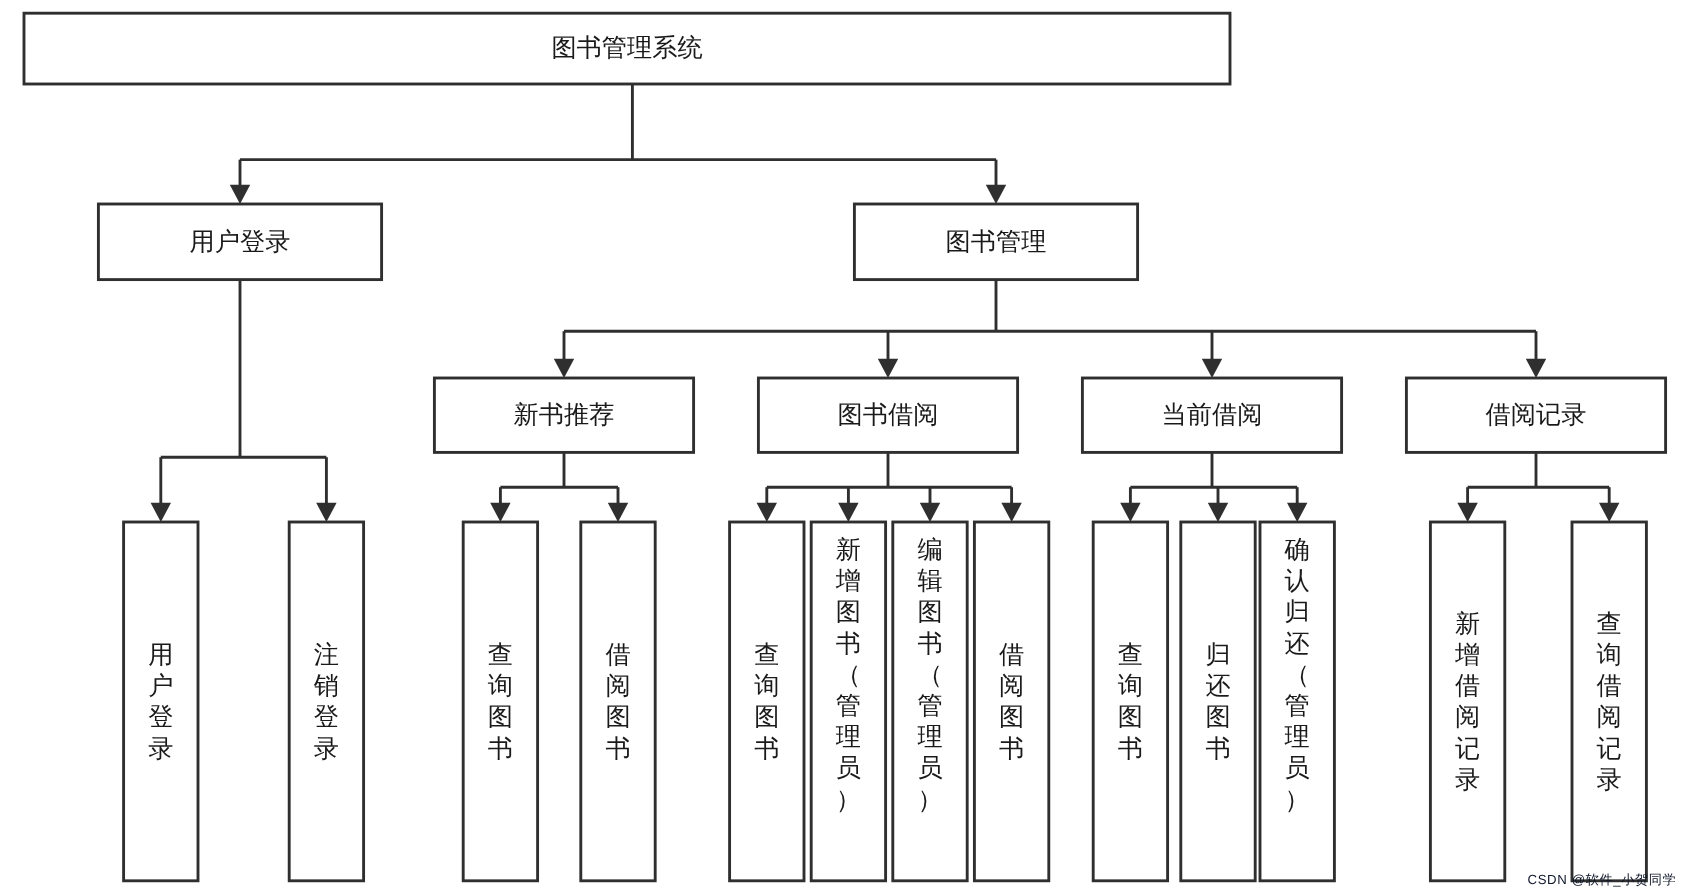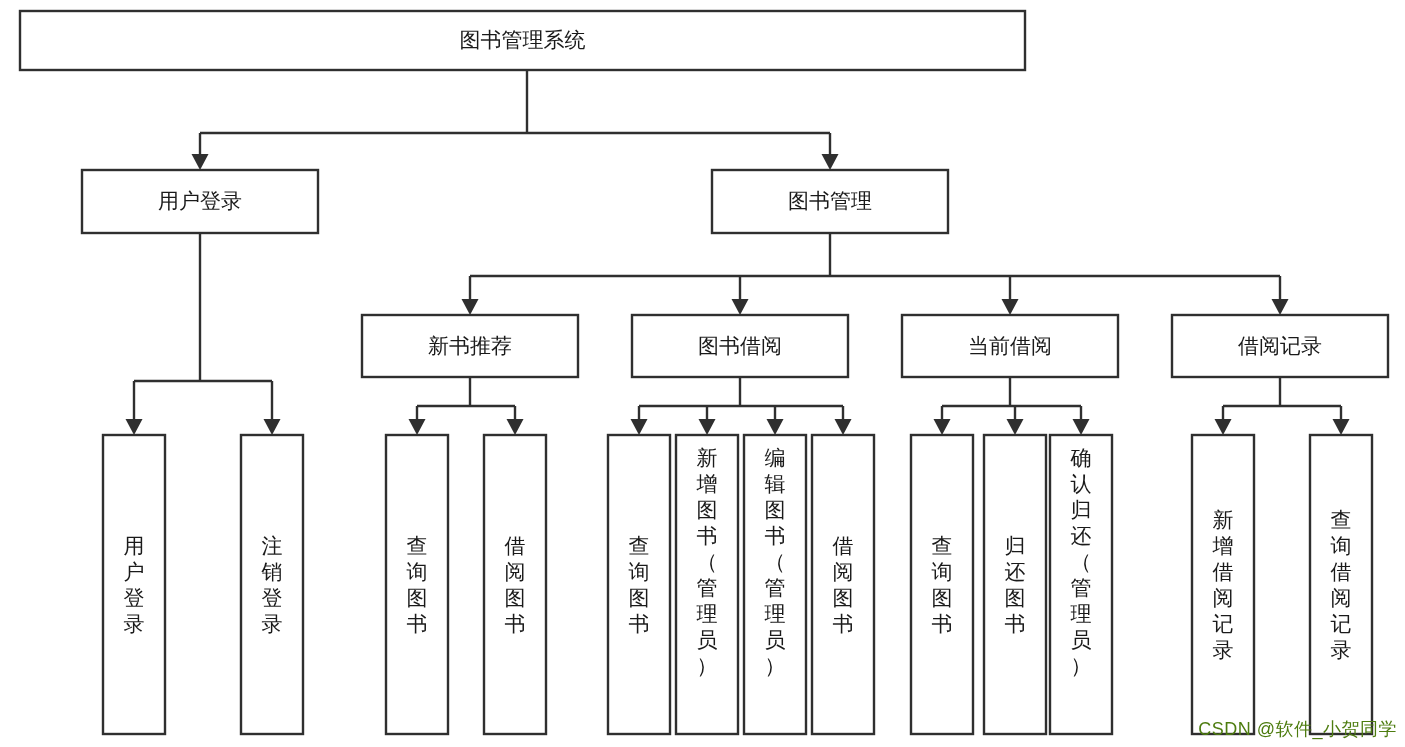--- a/index.html
+++ b/index.html
@@ -53,22 +53,22 @@
     font-family: "Liberation Sans", "DejaVu Sans", sans-serif;
     font-size: 21px;
     fill: #1a1a1a;
     text-anchor: middle;
   }
   .watermark-text {
     position: absolute;
     right: 8px;
     bottom: 6px;
     font-family: "Liberation Sans", "DejaVu Sans", sans-serif;
-    font-size: 18px;
-    color: #4d7c0f;
+    font-size: 11px;
+    color: #0f172a;
     white-space: nowrap;
     letter-spacing: 0.5px;
     user-select: none;
   }
 </style>
 </head>
 <body>
 
 <div id="diagram-root">
   <svg id="tree-svg" viewBox="0 0 1405 747" xmlns="http://www.w3.org/2000/svg">

